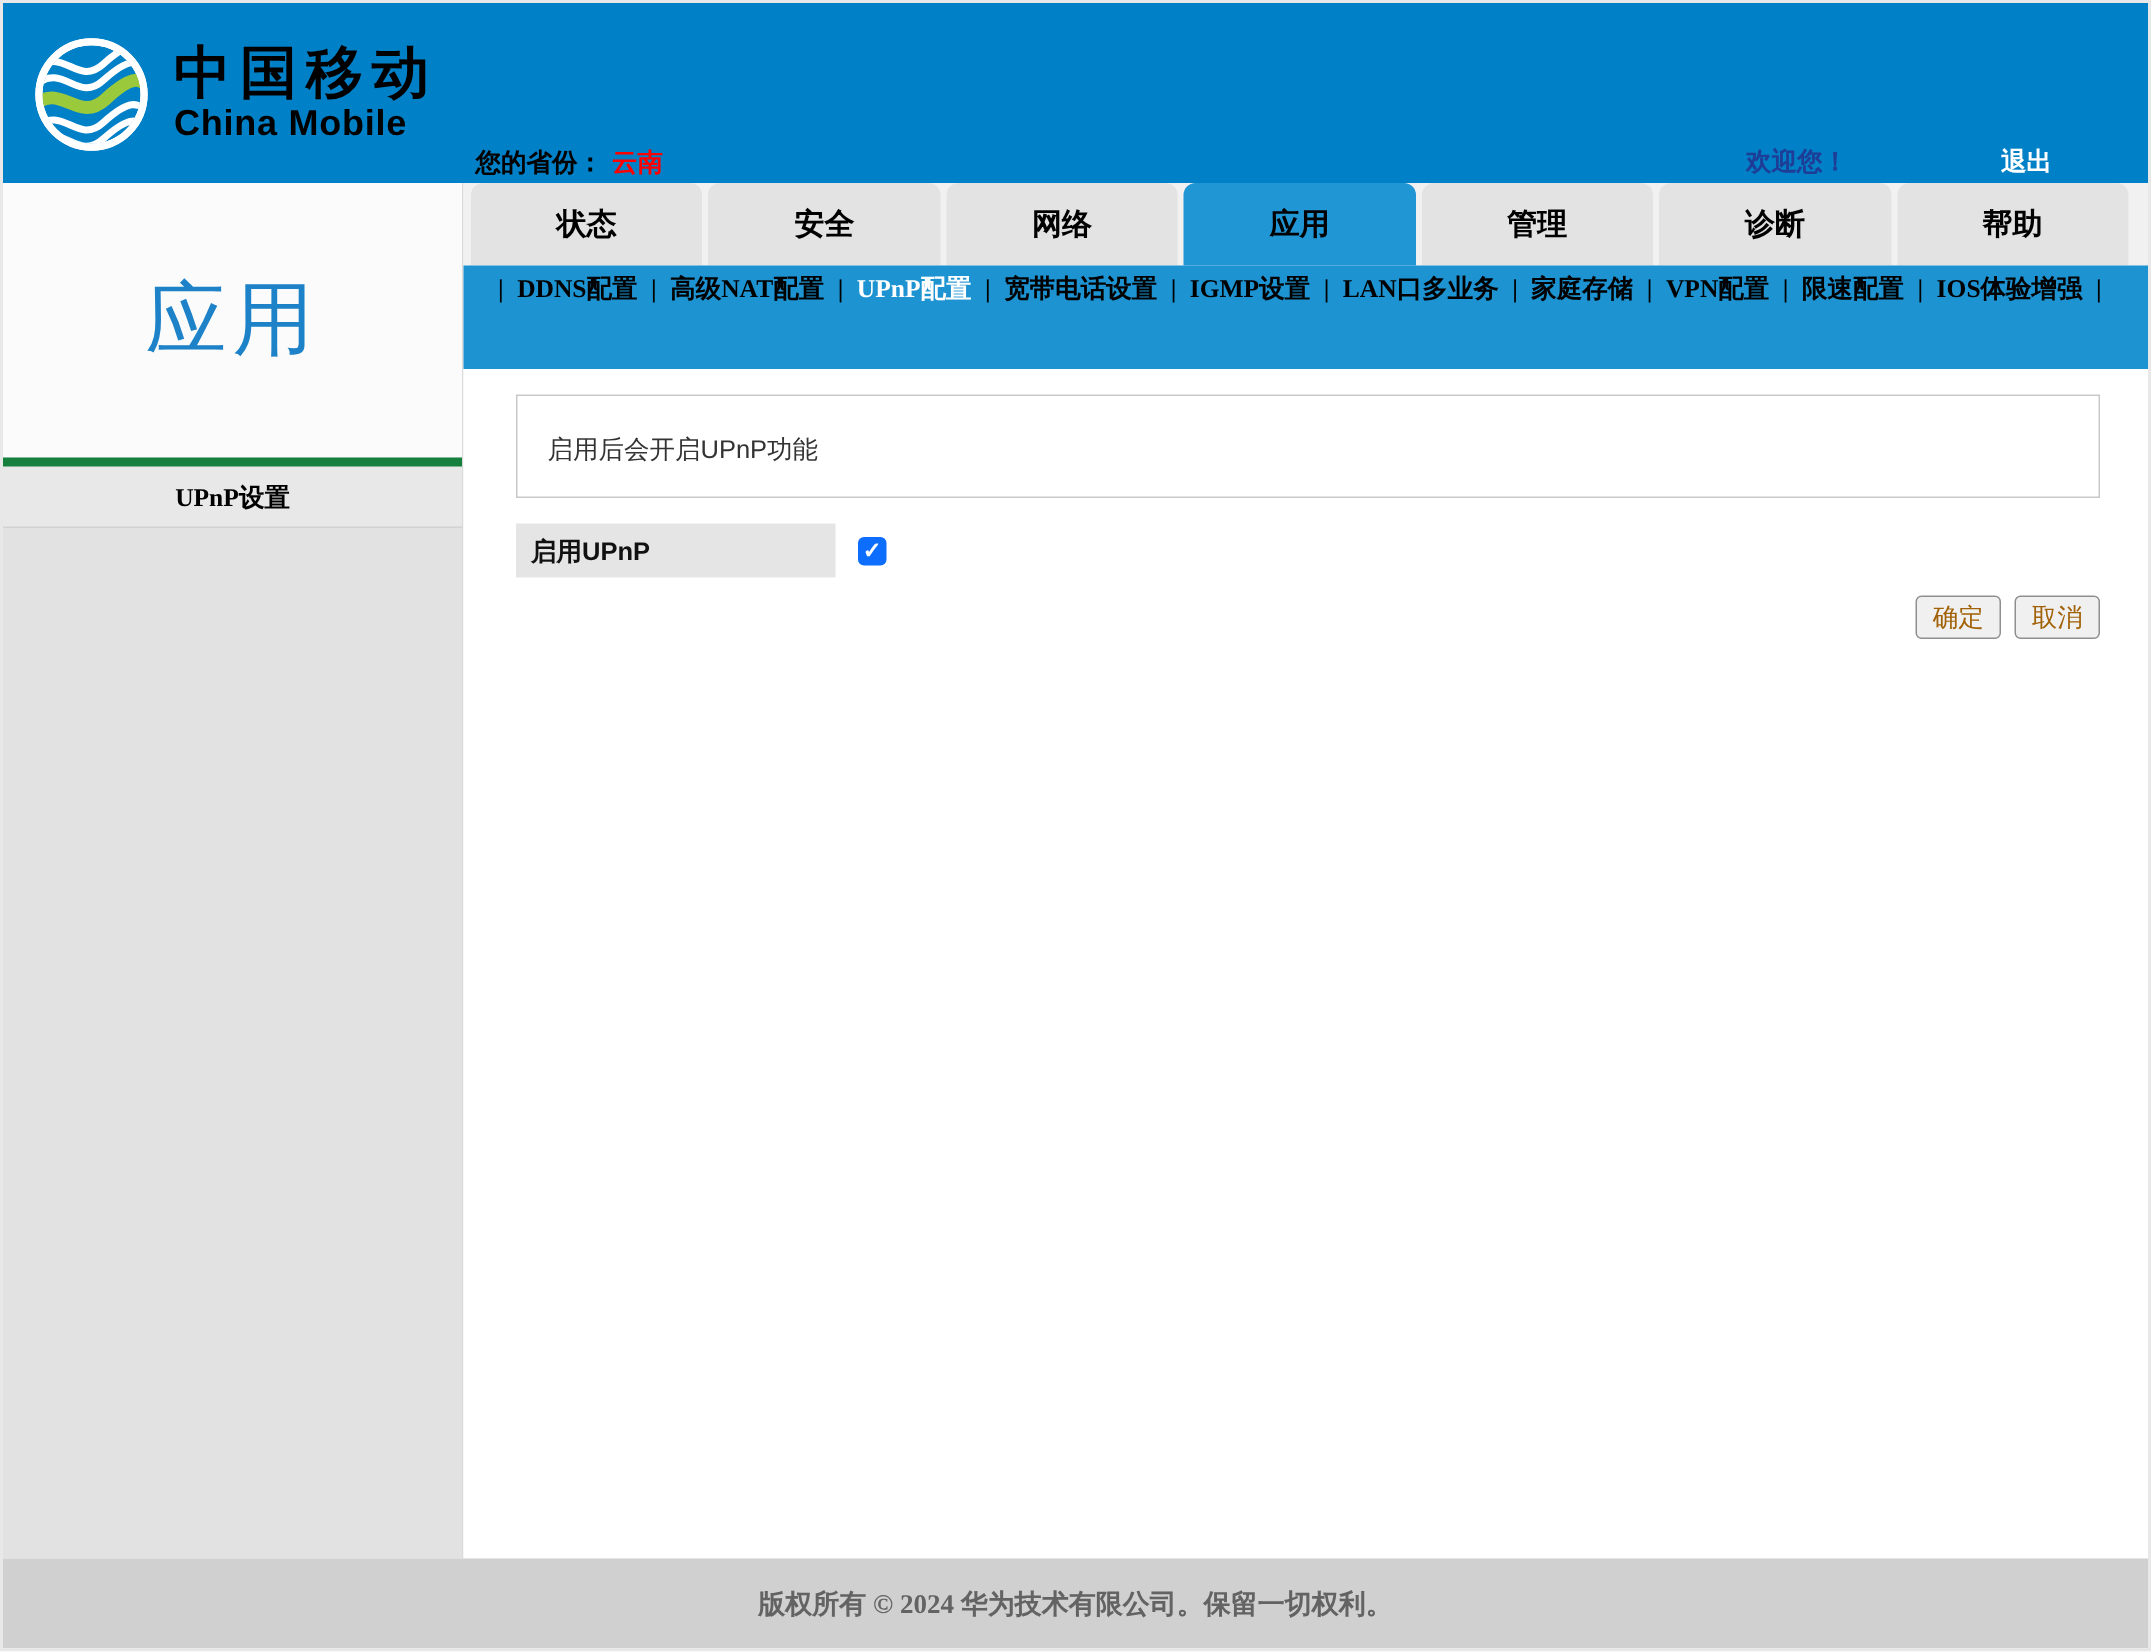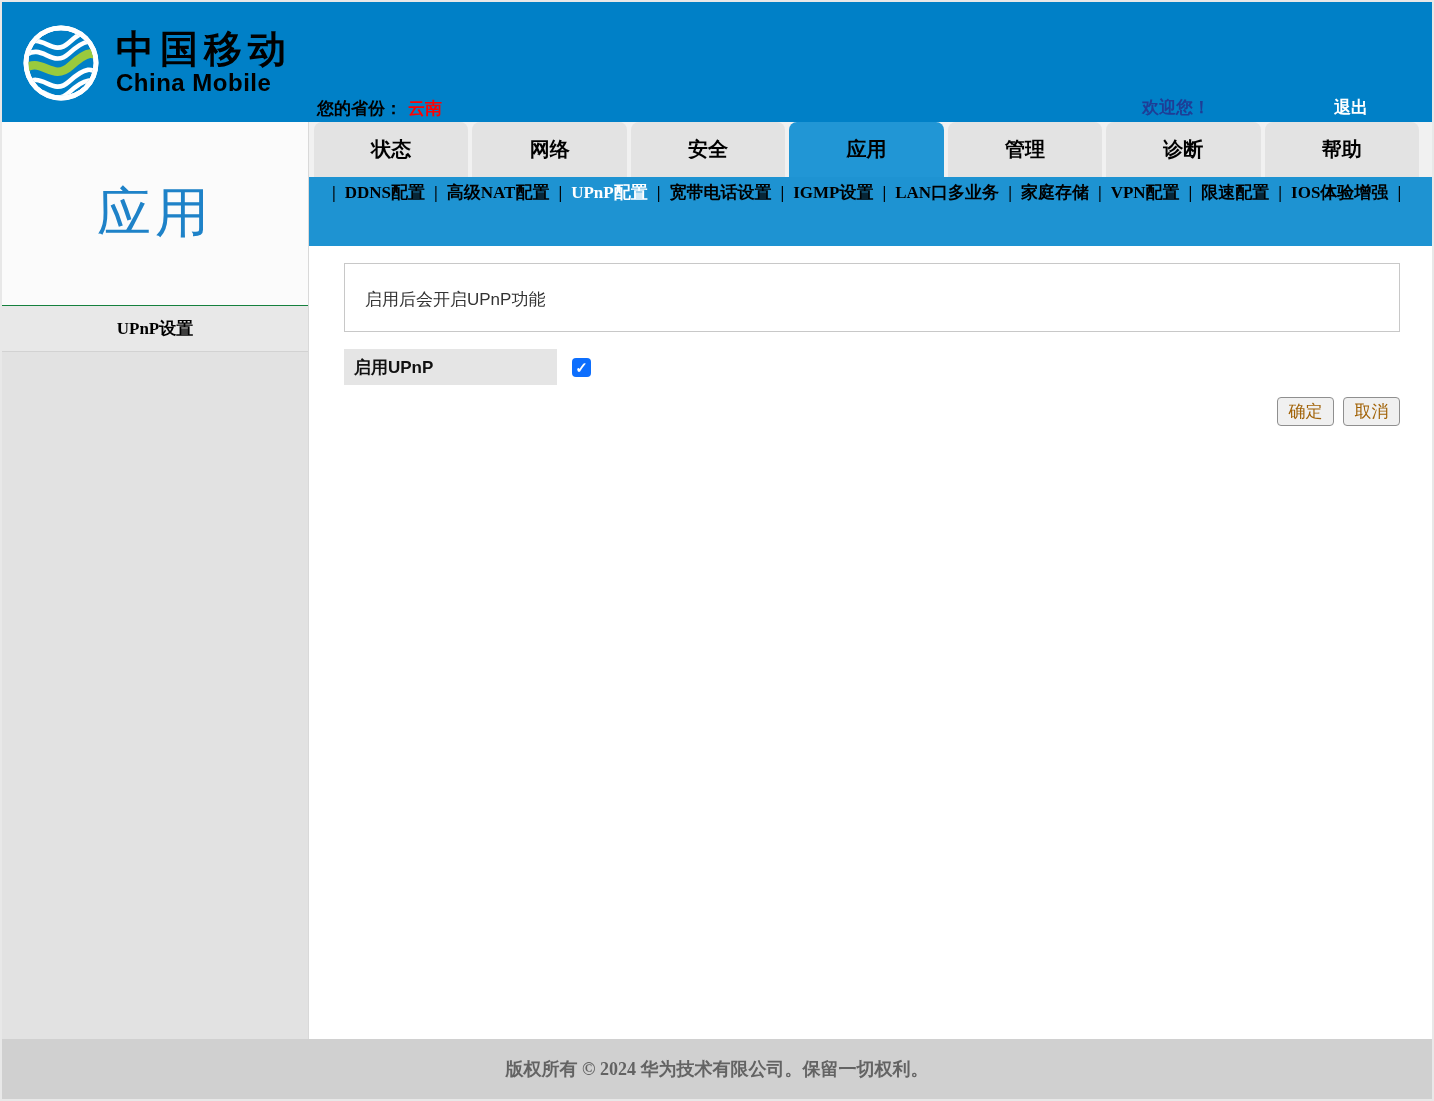--- a/index.html
+++ b/index.html
@@ -18,31 +18,31 @@
 
   
   .header{position:relative;height:120px;background:var(--header-blue);flex:0 0 auto;}
   .logo-wrap{position:absolute;left:20px;top:22px;display:flex;align-items:center;}
   .logo-svg{display:block;}
   .brand-text{margin-left:16px;color:#000000;}
   .brand-cn{font-size:38px;font-weight:bold;letter-spacing:6px;line-height:1.05;font-family:"Liberation Sans",sans-serif;}
   .brand-en{font-size:24px;font-weight:bold;letter-spacing:0.5px;line-height:1.1;font-family:"Liberation Sans",sans-serif;}
   .province{position:absolute;left:315px;bottom:2px;font-size:17px;font-weight:bold;font-family:"Liberation Serif",serif;color:#000;}
   .province .val{color:var(--province-red);margin-left:6px;}
-  .welcome{position:absolute;right:222px;bottom:3px;font-size:17px;font-weight:bold;font-family:"Liberation Serif",serif;color:var(--welcome-navy);}
+  .welcome{position:absolute;right:200px;bottom:3px;font-size:17px;font-weight:bold;font-family:"Liberation Serif",serif;color:var(--welcome-navy);}
   .logout{position:absolute;right:64px;bottom:3px;font-size:17px;font-weight:bold;font-family:"Liberation Serif",serif;color:#fff;cursor:pointer;}
 
   
   .body-row{flex:1 1 auto;display:flex;min-height:0;}
 
   
   .sidebar{width:307px;flex:0 0 307px;display:flex;flex-direction:column;border-right:1px solid #D9D9D9;}
   .sidebar-top{height:183px;background:#FBFBFB;display:flex;align-items:center;justify-content:center;}
   .sidebar-title{font-family:"Liberation Serif",serif;font-size:54px;color:var(--sidebar-title-blue);letter-spacing:4px;}
-  .sidebar-item{height:47px;background:#E8E8E8;border-top:1px solid #15803d;border-bottom:1px solid #D2D2D2;
+  .sidebar-item{height:47px;background:#E8E8E8;border-top:6px solid #15803d;border-bottom:1px solid #D2D2D2;
     display:flex;align-items:center;justify-content:center;font-family:"Liberation Serif",serif;
     font-size:17px;font-weight:bold;color:#000;cursor:pointer;}
   .sidebar-rest{flex:1;background:#E2E2E2;}
 
   
   .main{flex:1;display:flex;flex-direction:column;background:#F1F1F1;min-width:0;}
   .model-row{height:55px;flex:0 0 auto;display:flex;align-items:center;justify-content:flex-end;
     padding-right:119px;font-family:"Liberation Serif",serif;font-size:18px;font-weight:bold;color:#3D3D3D;}
 
   
@@ -120,22 +120,22 @@
       <div id="sidebar-items">
           <div class="sidebar-item">UPnP设置</div>
         </div>
       <div class="sidebar-rest"></div>
     </div>
 
     <div class="main">
 
       <div class="tabs" id="tabs">
           <div class="tab">状态</div>
+          <div class="tab">安全</div>
           <div class="tab">网络</div>
-          <div class="tab">安全</div>
           <div class="tab active">应用</div>
           <div class="tab">管理</div>
           <div class="tab">诊断</div>
           <div class="tab">帮助</div>
         </div>
 
       <div class="subnav">
         <div class="subnav-inner" id="subnav"><span class="sep">|</span><span class="snav-item">DDNS配置</span><span class="sep">|</span><span class="snav-item">高级NAT配置</span><span class="sep">|</span><span class="snav-item active">UPnP配置</span><span class="sep">|</span><span class="snav-item">宽带电话设置</span><span class="sep">|</span><span class="snav-item">IGMP设置</span><span class="sep">|</span><span class="snav-item">LAN口多业务</span><span class="sep">|</span><span class="snav-item">家庭存储</span><span class="sep">|</span><span class="snav-item">VPN配置</span><span class="sep">|</span><span class="snav-item">限速配置</span><span class="sep">|</span><span class="snav-item">IOS体验增强</span><span class="sep">|</span></div>
       </div>
 

